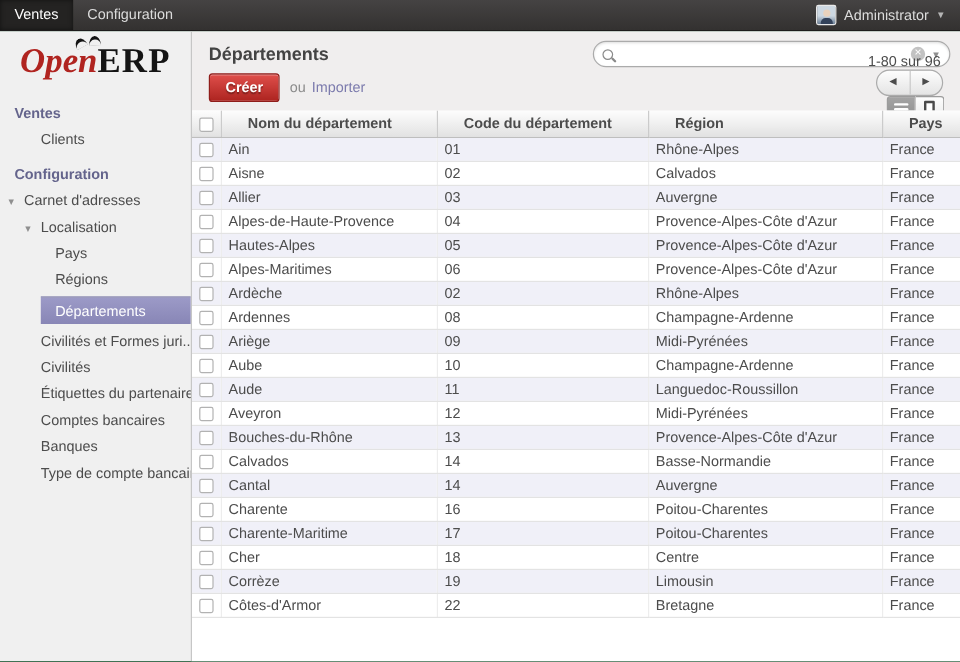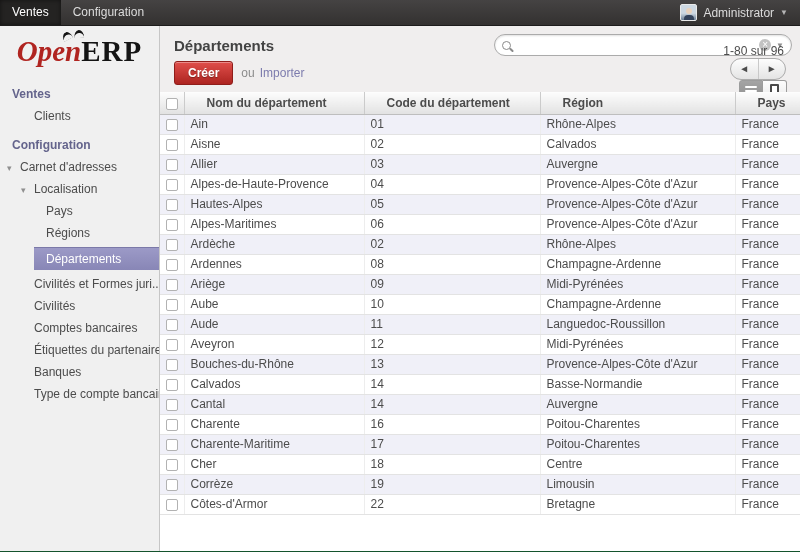--- a/index.html
+++ b/index.html
@@ -151,24 +151,24 @@
           <div class="sb-item indent2 selected">
             <span class="lbl">Départements</span>
           </div>
           <div class="sb-item indent1">
             <span class="lbl">Civilités et Formes juri...</span>
           </div>
           <div class="sb-item indent1">
             <span class="lbl">Civilités</span>
           </div>
           <div class="sb-item indent1">
+            <span class="lbl">Étiquettes du partenaire</span>
+          </div>
+          <div class="sb-item indent1">
             <span class="lbl">Comptes bancaires</span>
-          </div>
-          <div class="sb-item indent1">
-            <span class="lbl">Étiquettes du partenaire</span>
           </div>
           <div class="sb-item indent1">
             <span class="lbl">Banques</span>
           </div>
           <div class="sb-item indent1">
             <span class="lbl">Type de compte bancaire</span>
           </div>
         </div>
     </div>
 

